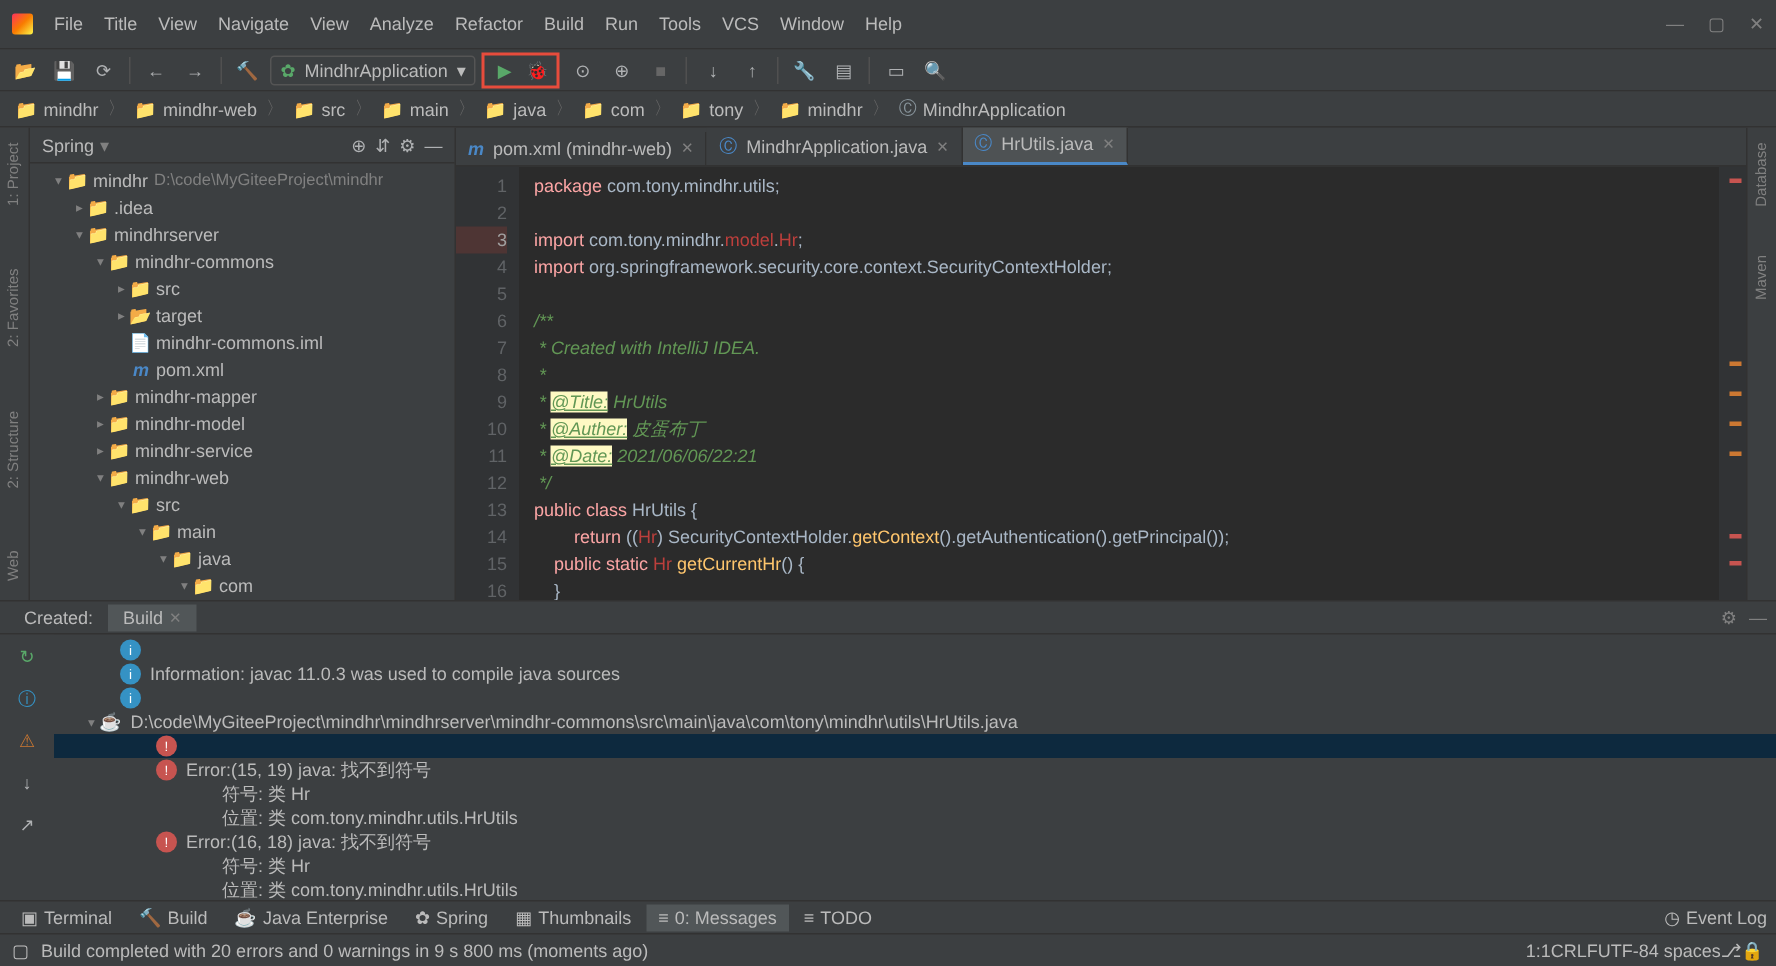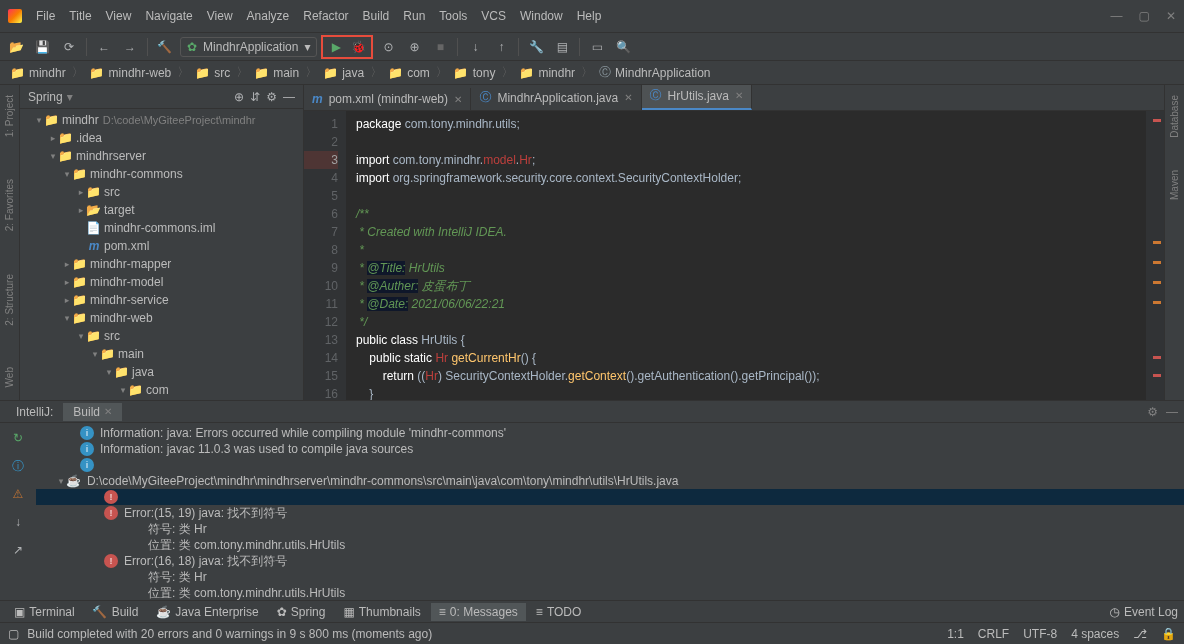--- a/index.html
+++ b/index.html
@@ -36,23 +36,23 @@
 .editor-tabs { height: 26px; background: #3c3f41; display: flex; align-items: flex-end; border-bottom: 1px solid #323232; }
 .etab { padding: 4px 8px; display: flex; align-items: center; gap: 6px; background: #3c3f41; border-right: 1px solid #323232; cursor: pointer; }
 .etab.active { background: #4e5254; border-bottom: 2px solid #4a88c7; }
 .etab-close { color: #808080; font-size: 10px; }
 .code-area { flex: 1; display: flex; font-family: "JetBrains Mono", Consolas, monospace; font-size: 13px; overflow: hidden; }
 .gutter { width: 42px; background: #313335; color: #606366; text-align: right; padding: 4px 8px 0 0; line-height: 18px; }
 .gutter div { height: 18px; }
 .gutter .err { background: #4e3534; color: #a0a0a0; }
 .code { flex: 1; padding: 4px 0 0 10px; line-height: 18px; color: #a9b7c6; position: relative; }
 .code .line { height: 18px; white-space: pre; }
-.kw { color: #ffffff; }
+.kw { color: #fca5a5; }
 .doc { color: #629755; font-style: italic; }
-.doctag { color: #629755; background: #0f172a; font-style: italic; }
+.doctag { color: #629755; background: #fef9c3; font-style: italic; text-decoration: underline; }
 .mtd { color: #ffc66d; }
 .err-hl { color: #bc3f3c; }
 .code-marks { width: 18px; background: #313335; position: relative; }
 .mark { position: absolute; right: 3px; width: 8px; height: 3px; }
 .bottom-panel { height: 200px; background: #3c3f41; border-top: 1px solid #323232; display: flex; flex-direction: column; }
 .btabs { height: 22px; display: flex; align-items: center; padding: 0 6px; border-bottom: 1px solid #323232; }
 .btab { padding: 2px 10px; cursor: pointer; display: flex; align-items: center; gap: 4px; }
 .btab.active { background: #515658; }
 .btab-icons { margin-left: auto; display: flex; gap: 8px; color: #808080; }
 .msg-area { flex: 1; display: flex; overflow: hidden; }
@@ -61,21 +61,21 @@
 .msg-node { display: flex; align-items: center; height: 16px; padding-left: 4px; cursor: pointer; }
 .msg-node.sel { background: #0d293e; }
 .msg-ico { width: 14px; height: 14px; border-radius: 50%; display: inline-flex; align-items: center; justify-content: center; font-size: 9px; margin-right: 6px; }
 .info-ico { background: #3592c4; color: #fff; }
 .err-ico { background: #c75450; color: #fff; }
 .java-ico { color: #c75450; margin-right: 6px; }
 .bottom-bar { height: 22px; background: #3c3f41; border-top: 1px solid #323232; display: flex; align-items: center; padding: 0 6px; gap: 2px; font-size: 11px; }
 .bb-item { padding: 2px 8px; cursor: pointer; display: flex; align-items: center; gap: 4px; }
 .bb-item.active { background: #515658; }
 .statusbar { height: 22px; background: #3c3f41; border-top: 1px solid #323232; display: flex; align-items: center; padding: 0 8px; font-size: 11px; }
-.status-right { margin-left: auto; display: flex; gap: 14px; align-items: center; }
+.status-right { margin-left: auto; display: flex; gap: 0; align-items: center; }
 .green-play { color: #59a869; }
 </style>
 </head>
 <body>
 
 <div class="titlebar">
   <div class="jetbrains-logo"></div>
   <div class="menubar" id="menubar">
       <span>File</span>
       <span>Title</span>
@@ -331,22 +331,22 @@
           <div class="line"><span class="kw">import</span> org.springframework.security.core.context.SecurityContextHolder;</div>
           <div class="line"></div>
           <div class="line"><span class="doc">/**</span></div>
           <div class="line"><span class="doc"> * Created with IntelliJ IDEA.</span></div>
           <div class="line"><span class="doc"> *</span></div>
           <div class="line"><span class="doc"> * <span class="doctag">@Title:</span> HrUtils</span></div>
           <div class="line"><span class="doc"> * <span class="doctag">@Auther:</span> 皮蛋布丁</span></div>
           <div class="line"><span class="doc"> * <span class="doctag">@Date:</span> 2021/06/06/22:21</span></div>
           <div class="line"><span class="doc"> */</span></div>
           <div class="line"><span class="kw">public class</span> HrUtils {</div>
+          <div class="line">        <span class="kw">return</span> ((<span class="err-hl">Hr</span>) SecurityContextHolder.<span class="mtd">getContext</span>().getAuthentication().getPrincipal());</div>
           <div class="line">    <span class="kw">public static</span> <span class="err-hl">Hr</span> <span class="mtd">getCurrentHr</span>() {</div>
-          <div class="line">        <span class="kw">return</span> ((<span class="err-hl">Hr</span>) SecurityContextHolder.<span class="mtd">getContext</span>().getAuthentication().getPrincipal());</div>
           <div class="line">    }</div>
         </div>
       <div class="code-marks">
         <div class="mark" style="top:8px;background:#c75450"></div>
         <div class="mark" style="top:130px;background:#cc7832"></div>
         <div class="mark" style="top:150px;background:#cc7832"></div>
         <div class="mark" style="top:170px;background:#cc7832"></div>
         <div class="mark" style="top:190px;background:#cc7832"></div>
         <div class="mark" style="top:245px;background:#c75450"></div>
         <div class="mark" style="top:263px;background:#c75450"></div>
@@ -356,21 +356,21 @@
 
   <div class="right-gutter" id="right-gutter">
       <div class="gutter-label">Database</div>
       <div class="gutter-label">Maven</div>
     </div>
 </div>
 
 <div class="bottom-panel">
   <div class="btabs" id="btabs">
       <div class="btab">
-        <span>IntelliJ:</span>
+        <span>Created:</span>
       </div>
       <div class="btab active">
         <span>Build</span>
         <span class="etab-close">✕</span>
       </div>
     <div class="btab-icons">
       <span>⚙</span>
       <span>—</span>
     </div>
   </div>
@@ -378,21 +378,20 @@
     <div class="msg-gutter">
       <span class="tb-icon green-play">↻</span>
       <span class="tb-icon" style="color:#3592c4">ⓘ</span>
       <span class="tb-icon" style="color:#cc7832">⚠</span>
       <span class="tb-icon">↓</span>
       <span class="tb-icon">↗</span>
     </div>
     <div class="msg-tree" id="msg-tree">
         <div class="msg-node" style="padding-left: 44px;">
           <span class="msg-ico info-ico">i</span>
-          <span>Information: java: Errors occurred while compiling module 'mindhr-commons'</span>
         </div>
         <div class="msg-node" style="padding-left: 44px;">
           <span class="msg-ico info-ico">i</span>
           <span>Information: javac 11.0.3 was used to compile java sources</span>
         </div>
         <div class="msg-node" style="padding-left: 44px;">
           <span class="msg-ico info-ico">i</span>
         </div>
         <div class="msg-node" style="padding-left: 20px;">
           <span class="tree-arrow">▾</span>

